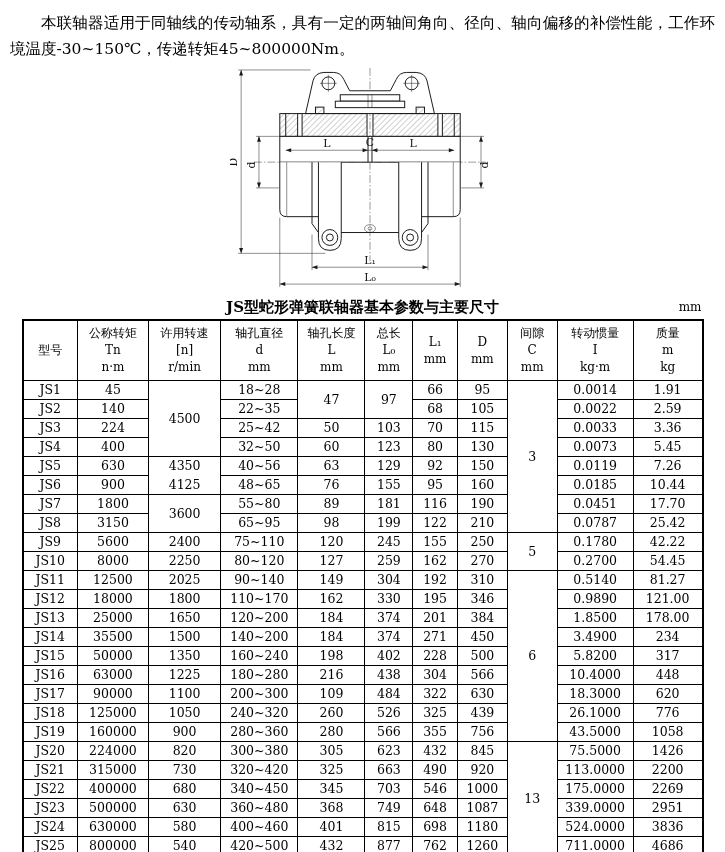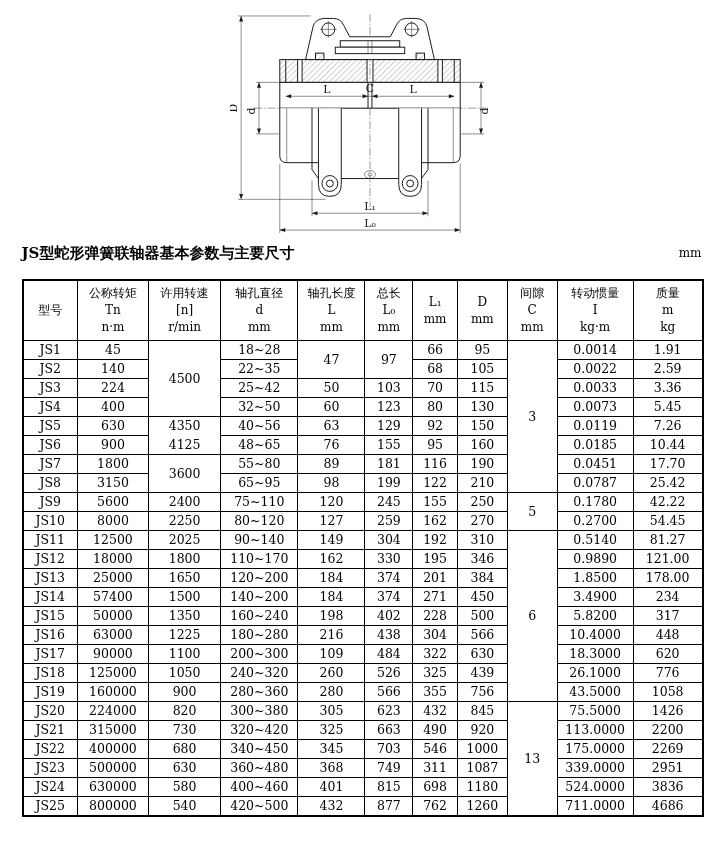--- a/index.html
+++ b/index.html
@@ -11,22 +11,22 @@
   .intro{
     margin:2px 2px 0 2px;
     font-size:15.5px;line-height:26px;
     text-align:justify;text-indent:2em;
   }
   .diagram-wrap{
     height:228px;display:flex;justify-content:center;
     margin:3px 0 0 14px;
   }
   .table-caption{
-    position:relative;width:682px;margin:4px auto 16px auto;
-    font-size:15px;font-weight:bold;line-height:20px;
+    position:relative;width:682px;margin:4px auto 2px auto;
+    text-align:center;font-size:15px;font-weight:bold;line-height:20px;
   }
   .caption-unit{
     position:absolute;right:2px;bottom:0;
     font-size:12px;font-weight:normal;
   }
   table{
     width:682px;margin:0 auto;border-collapse:collapse;table-layout:fixed;
     border:2px solid #000;
   }
   th,td{
@@ -37,20 +37,21 @@
   th div{line-height:17px;}
   td{font-size:12.5px;height:18px;line-height:18px;white-space:nowrap;}
   td.nb{border-bottom-style:hidden;margin-left:33px;}
   svg text{font-family:"DejaVu Serif","Liberation Serif",serif;}
 </style>
 </head>
 <body>
 
 <div>
 
+  <p class="intro">本联轴器适用于同轴线的传动轴系，具有一定的两轴间角向、径向、轴向偏移的补偿性能，工作环境温度-30~150℃，传递转矩45~800000Nm。</p>
 
   <div class="diagram-wrap">
     <svg viewBox="0 0 560 460" width="280" height="228">
       <defs>
         <pattern id="hatch" patternUnits="userSpaceOnUse" width="8" height="8" patternTransform="rotate(45)">
           <line x1="0" y1="0" x2="0" y2="8" stroke="#555" stroke-width="1.1"></line>
         </pattern>
       </defs>
 
       <g stroke="#333" stroke-width="1" fill="none">
@@ -400,21 +401,21 @@
           <td>120~200</td>
           <td>184</td>
           <td>374</td>
           <td>201</td>
           <td>384</td>
           <td>1.8500</td>
           <td>178.00</td>
         </tr>
         <tr>
           <td>JS14</td>
-          <td>57400</td>
+          <td>35500</td>
           <td>1500</td>
           <td>140~200</td>
           <td>184</td>
           <td>374</td>
           <td>271</td>
           <td>450</td>
           <td>3.4900</td>
           <td>234</td>
         </tr>
         <tr>
@@ -514,21 +515,21 @@
           <td>175.0000</td>
           <td>2269</td>
         </tr>
         <tr>
           <td>JS23</td>
           <td>500000</td>
           <td>630</td>
           <td>360~480</td>
           <td>368</td>
           <td>749</td>
-          <td>311</td>
+          <td>648</td>
           <td>1087</td>
           <td>339.0000</td>
           <td>2951</td>
         </tr>
         <tr>
           <td>JS24</td>
           <td>630000</td>
           <td>580</td>
           <td>400~460</td>
           <td>401</td>

